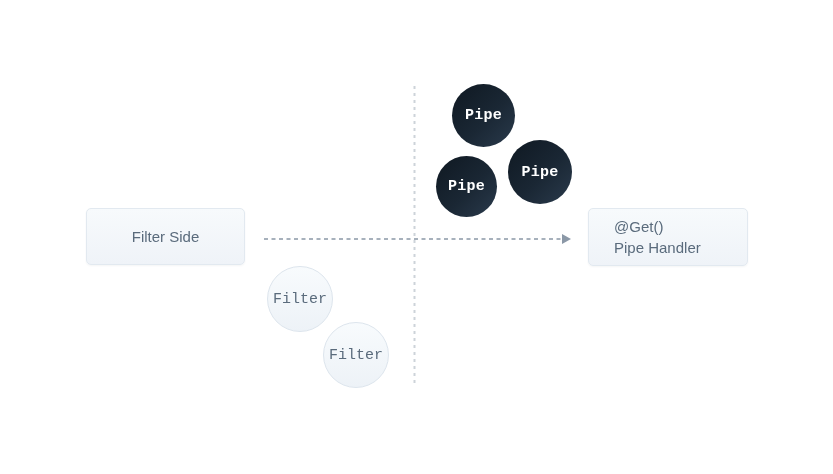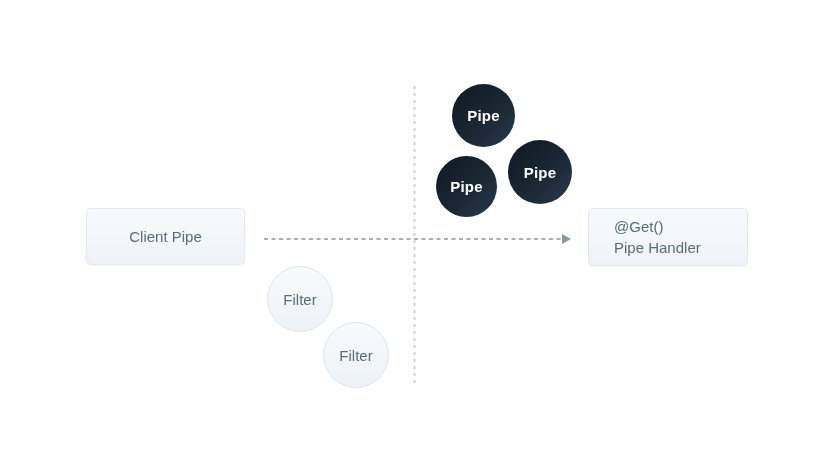--- a/index.html
+++ b/index.html
@@ -72,20 +72,21 @@
     justify-content: center;
     padding-left: 25px;
   }
   .circle {
     position: absolute;
     border-radius: 50%;
     display: flex;
     align-items: center;
     justify-content: center;
     font-size: 15px;
+    font-family: Liberation Mono, monospace;
   }
   .pipe-circle {
     background: linear-gradient(135deg, var(--pipe-fill-top, #111b25) 10%, #1a2734 55%, var(--pipe-fill-bottom, #2a3a4c) 100%);
     color: var(--pipe-text, #ffffff);
     font-weight: 600;
     letter-spacing: 0.2px;
   }
   .filter-circle {
     background: linear-gradient(to bottom, #f8fbfd, #edf2f7);
     border: 1px solid #dde5ed;
@@ -102,21 +103,21 @@
 
 <div class="canvas">
 
   <svg class="connector-layer" width="833" height="474" viewBox="0 0 833 474" xmlns="http://www.w3.org/2000/svg">
     <line class="divider-line" x1="414.5" y1="86" x2="414.5" y2="387"></line>
     <line class="arrow-shaft" x1="264" y1="239" x2="562" y2="239"></line>
     <polygon class="arrow-head" points="562,234 571,239 562,244"></polygon>
   </svg>
 
   <div class="node-box client-box">
-    <span>Client Pipe</span>
+    <span>Filter Side</span>
   </div>
 
   <div class="node-box route-box">
     <div>@Get()</div>
     <div>Pipe Handler</div>
   </div>
 
   <div class="circle pipe-circle pipe-1">
     <span>Pipe</span>
   </div>

